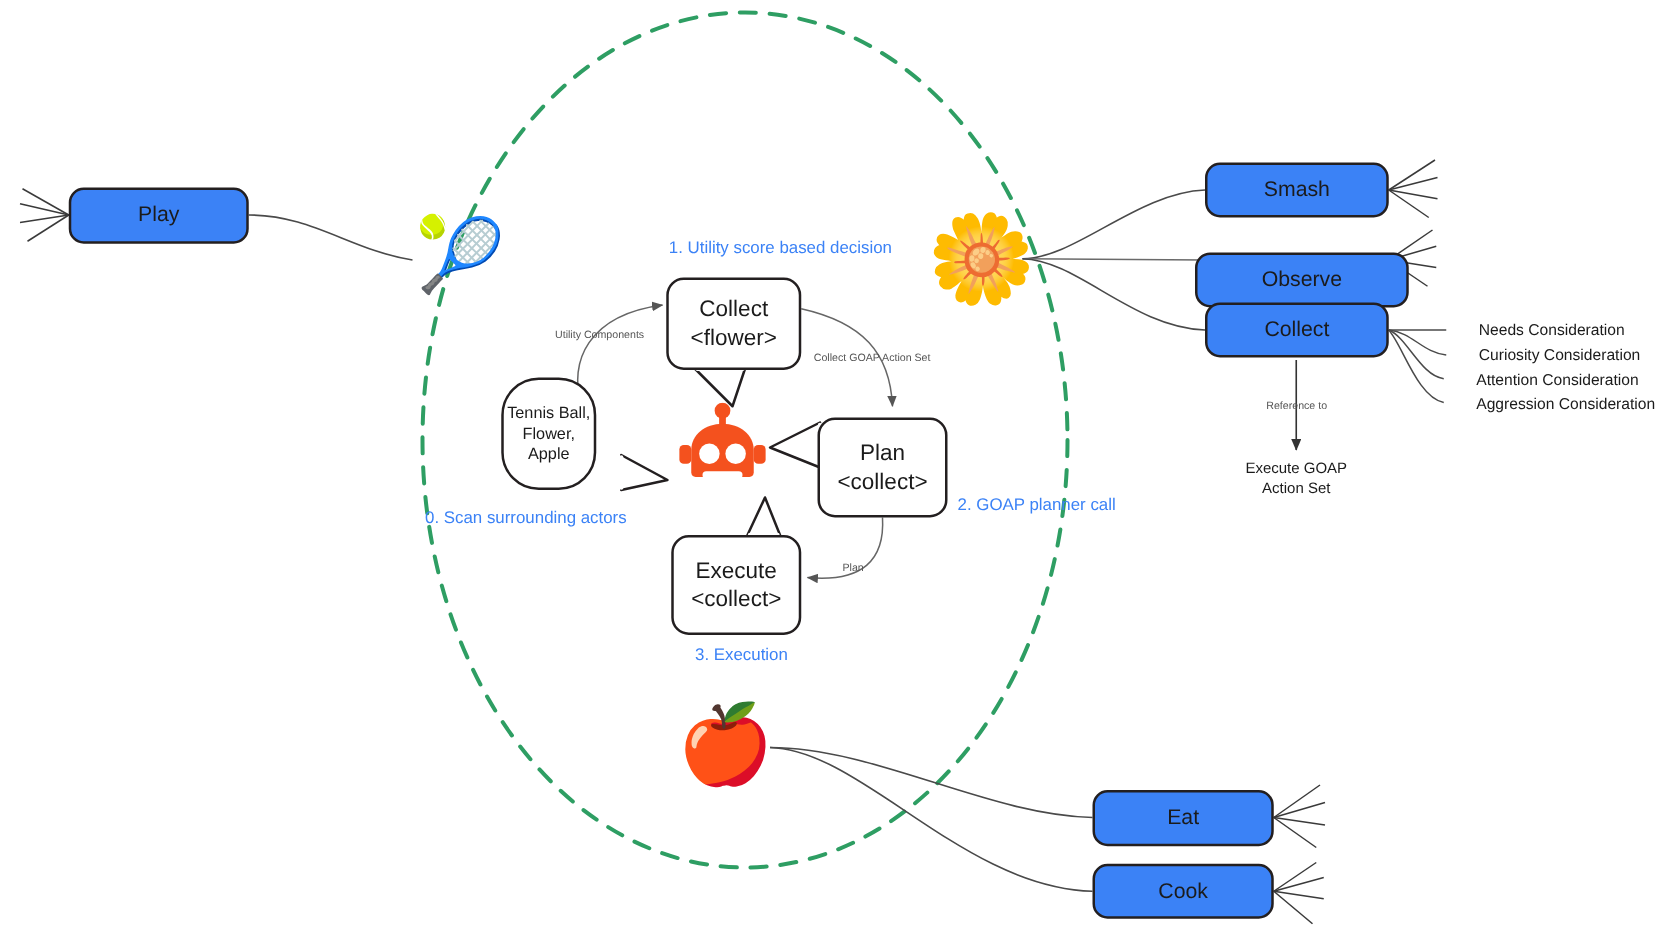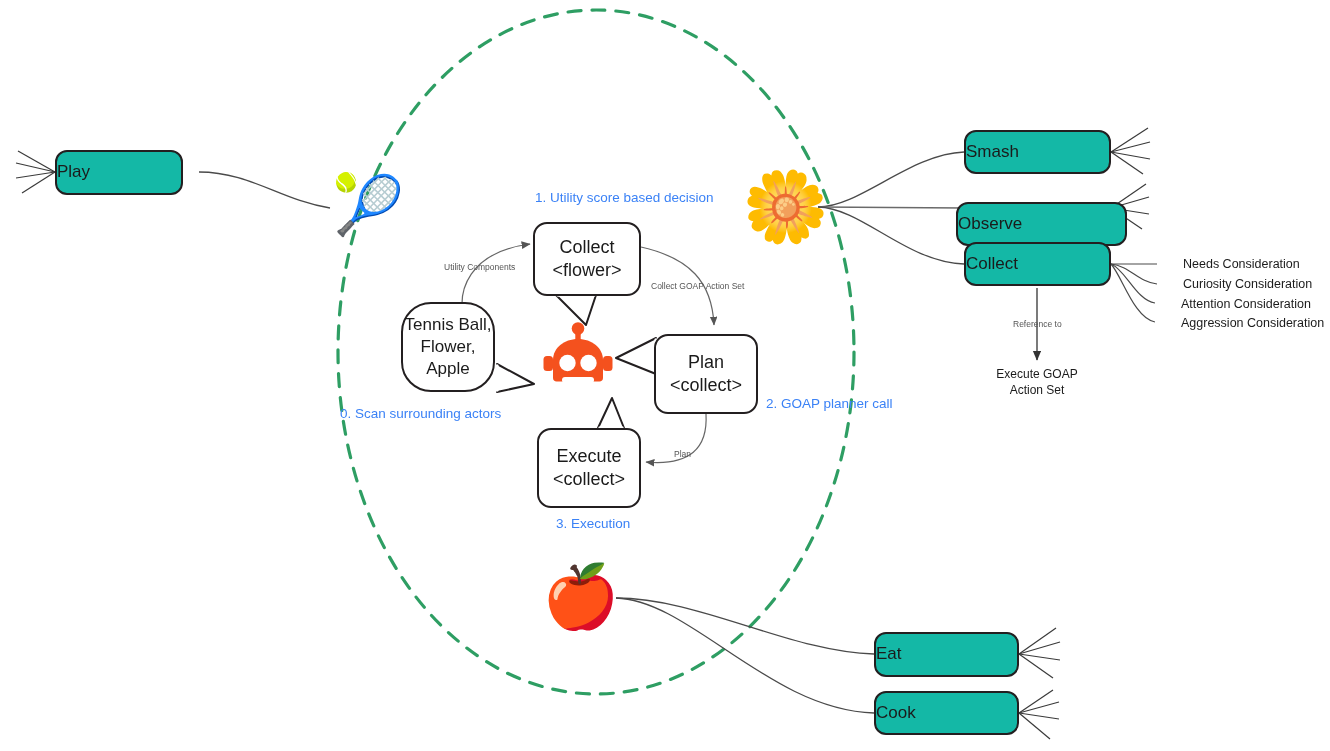--- a/index.html
+++ b/index.html
@@ -8,22 +8,22 @@
     width:1330px;height:751px;overflow:hidden;position:relative;
     font-family:"Liberation Sans","DejaVu Sans",sans-serif;
     color:#1b1b1b;
   }
   #stage{position:absolute;left:0;top:0;width:1330px;height:751px;}
   svg#wires{position:absolute;left:0;top:0;width:1330px;height:751px;pointer-events:none;}
 
   
   .node{
     position:absolute;box-sizing:border-box;
-    background:#14b8a6;border:2px solid #231f20;border-radius:12px;
-    display:flex;align-items:center;justify-content:flex-start;
+    background:#3b82f6;border:2px solid #231f20;border-radius:12px;
+    display:flex;align-items:center;justify-content:center;
     text-align:center;line-height:1.18;
     font-size:17px;color:#1b1b1b;
     z-index:6;
   }
 
   
   .bubble{
     position:absolute;box-sizing:border-box;
     background:#ffffff;border:2px solid #231f20;border-radius:14px;
     display:flex;flex-direction:column;align-items:center;justify-content:center;
@@ -132,21 +132,21 @@
     </g>
 
     <g stroke="#ffffff" stroke-width="3.5" stroke-linecap="round">
       <path d="M558,295 L594,295"></path>
       <path d="M497,366 L497,390"></path>
       <path d="M656,340 L656,372"></path>
       <path d="M600,428 L622,428"></path>
     </g>
   </svg>
 
-  <div class="node" style="left:55px;top:150px;width:128px;height:45px;">
+  <div class="node" style="left:55px;top:150px;width:144px;height:45px;">
     <span>Play</span>
   </div>
 
   <div class="actor ball" style="left:332px;top:176px;">
     <span>🎾</span>
   </div>
 
   <div class="actor flower" style="left:742px;top:172px;">
     <span>🌼</span>
   </div>
@@ -180,21 +180,21 @@
   <div class="bubble" style="left:654px;top:334px;width:104px;height:80px;">
     <span class="ln">Plan</span>
     <span class="ln">&lt;collect&gt;</span>
   </div>
 
   <div class="bubble" style="left:537px;top:428px;width:104px;height:80px;">
     <span class="ln">Execute</span>
     <span class="ln">&lt;collect&gt;</span>
   </div>
 
-  <div class="bubble" style="left:401px;top:302px;width:94px;height:90px;font-size:17px;border-radius:30px;">
+  <div class="bubble" style="left:401px;top:302px;width:76px;height:90px;font-size:13px;border-radius:30px;">
     <span class="ln">Tennis Ball,</span>
     <span class="ln">Flower,</span>
     <span class="ln">Apple</span>
   </div>
 
   <div class="node" style="left:964px;top:130px;width:147px;height:44px;">
     <span>Smash</span>
   </div>
   <div class="node" style="left:956px;top:186px;width:171px;height:44px;margin-top:16px;">
     <span>Observe</span>

